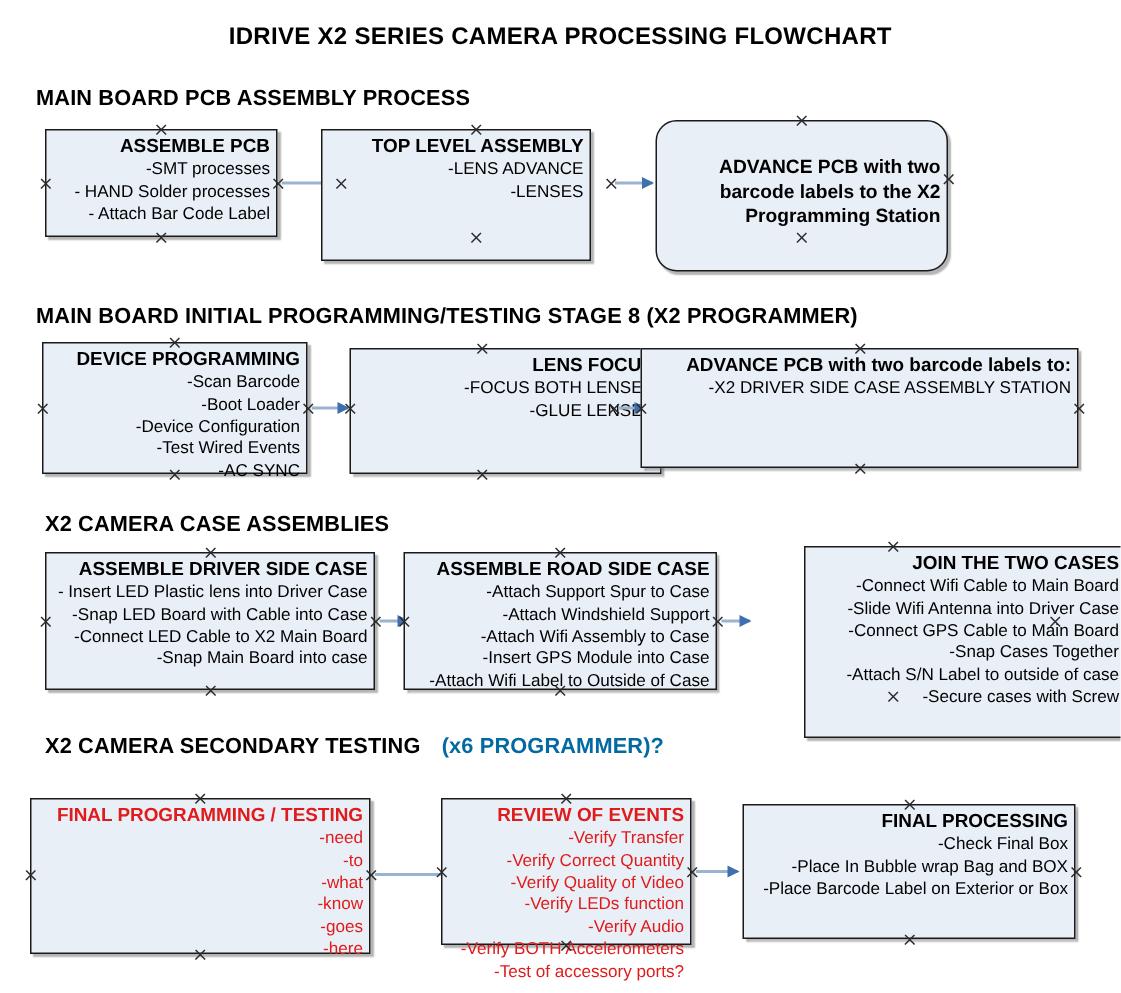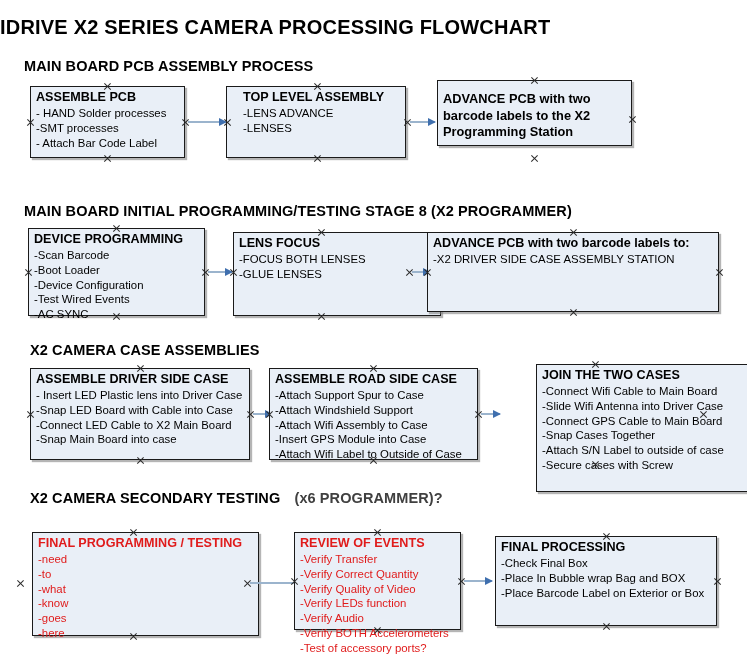--- a/index.html
+++ b/index.html
@@ -21,48 +21,49 @@
     width: 747px;
     height: 662px;
   }
 
   
   .doc-title {
     position: absolute;
     left: 0;
     top: 16px;
     width: 747px;
-    text-align: left;
-    font-size: 20px;
+    text-align: center;
+    font-size: 16px;
     font-weight: bold;
     letter-spacing: 0.2px;
     white-space: nowrap;
   }
 
   
   .section-heading {
     position: absolute;
     font-size: 14.5px;
     font-weight: bold;
     white-space: nowrap;
     letter-spacing: 0.1px;
   }
   .section-heading .accent {
-    color: #404040;
+    color: #0369a1;
   }
 
   
   .pbox {
     position: absolute;
     background: #e9eff7;
     border: 1.3px solid #1a1a1a;
     box-sizing: border-box;
     box-shadow: 2px 2px 1px rgba(120,120,120,0.55);
     padding: 3px 4px 2px 5px;
     overflow: visible;
+    text-align: right;
   }
   .pbox .btitle {
     font-size: 12.6px;
     font-weight: bold;
     line-height: 1.18;
     white-space: nowrap;
     margin-bottom: 1px;
   }
   .pbox .bline {
     font-size: 11.4px;
@@ -121,44 +122,44 @@
 <body>
 
 <div id="canvas">
 
   <div class="doc-title">IDRIVE X2  SERIES CAMERA PROCESSING FLOWCHART</div>
 
   <div class="section-heading" style="left:24px; top:58px;">MAIN BOARD PCB ASSEMBLY PROCESS</div>
 
   <div class="pbox" style="left:30px; top:86px; width:155px; height:72px;">
     <div class="btitle">ASSEMBLE PCB</div>
+    <div class="bline">-SMT processes</div>
     <div class="bline">- HAND Solder processes</div>
-    <div class="bline">-SMT processes</div>
     <div class="bline">- Attach Bar Code Label</div>
   </div>
   <div class="hx" style="left:107px; top:86px;"></div>
   <div class="hx" style="left:107px; top:158px;"></div>
   <div class="hx" style="left:30px; top:122px;"></div>
   <div class="hx" style="left:185px; top:122px;"></div>
 
   <div class="conn" style="left:188px; top:121px; width:38px;"></div>
 
-  <div class="pbox" style="left:226px; top:86px; width:180px; height:72px;padding-left:16px;">
+  <div class="pbox" style="left:214px; top:86px; width:180px; height:88px;padding-left:16px;">
     <div class="btitle">TOP LEVEL ASSEMBLY</div>
     <div class="bline">-LENS ADVANCE</div>
     <div class="bline">-LENSES</div>
   </div>
   <div class="hx" style="left:317px; top:86px;"></div>
   <div class="hx" style="left:317px; top:158px;"></div>
   <div class="hx" style="left:227px; top:122px;"></div>
   <div class="hx" style="left:407px; top:122px;"></div>
 
   <div class="conn" style="left:410px; top:121px; width:25px;"></div>
 
-  <div class="pbox tall-title" style="left:437px; top:80px; width:195px; height:66px; padding-top:10px;">
+  <div class="pbox tall-title" style="left:437px; top:80px; width:195px; height:101px; padding-top:22px;border-radius:14px;">
     <div class="btitle" style="white-space:normal;">ADVANCE PCB with two barcode labels to the  X2 Programming Station</div>
   </div>
   <div class="hx" style="left:534px; top:80px;"></div>
   <div class="hx" style="left:534px; top:158px;"></div>
   <div class="hx" style="left:632px; top:119px;"></div>
 
   <div class="section-heading" style="left:24px; top:203px;">MAIN BOARD INITIAL PROGRAMMING/TESTING STAGE 8 (X2 PROGRAMMER)</div>
 
   <div class="pbox" style="left:28px; top:228px; width:177px; height:88px;">
     <div class="btitle">DEVICE PROGRAMMING</div>
@@ -238,21 +239,21 @@
   </div>
   <div class="hx" style="left:595px; top:364px;"></div>
   <div class="hx" style="left:595px; top:464px;"></div>
   <div class="hx" style="left:703px; top:414px;"></div>
 
   <div class="section-heading" style="left:30px; top:490px;">
     <span>X2 CAMERA SECONDARY TESTING</span>
     <span class="accent" style="margin-left:10px;">(x6 PROGRAMMER)?</span>
   </div>
 
-  <div class="pbox red" style="left:32px; top:532px; width:227px; height:104px;">
+  <div class="pbox red" style="left:20px; top:532px; width:227px; height:104px;">
     <div class="btitle">FINAL PROGRAMMING / TESTING</div>
     <div class="bline">-need</div>
     <div class="bline">-to</div>
     <div class="bline">-what</div>
     <div class="bline">-know</div>
     <div class="bline">-goes</div>
     <div class="bline">-here</div>
   </div>
   <div class="hx" style="left:133px; top:532px;"></div>
   <div class="hx" style="left:133px; top:636px;"></div>

